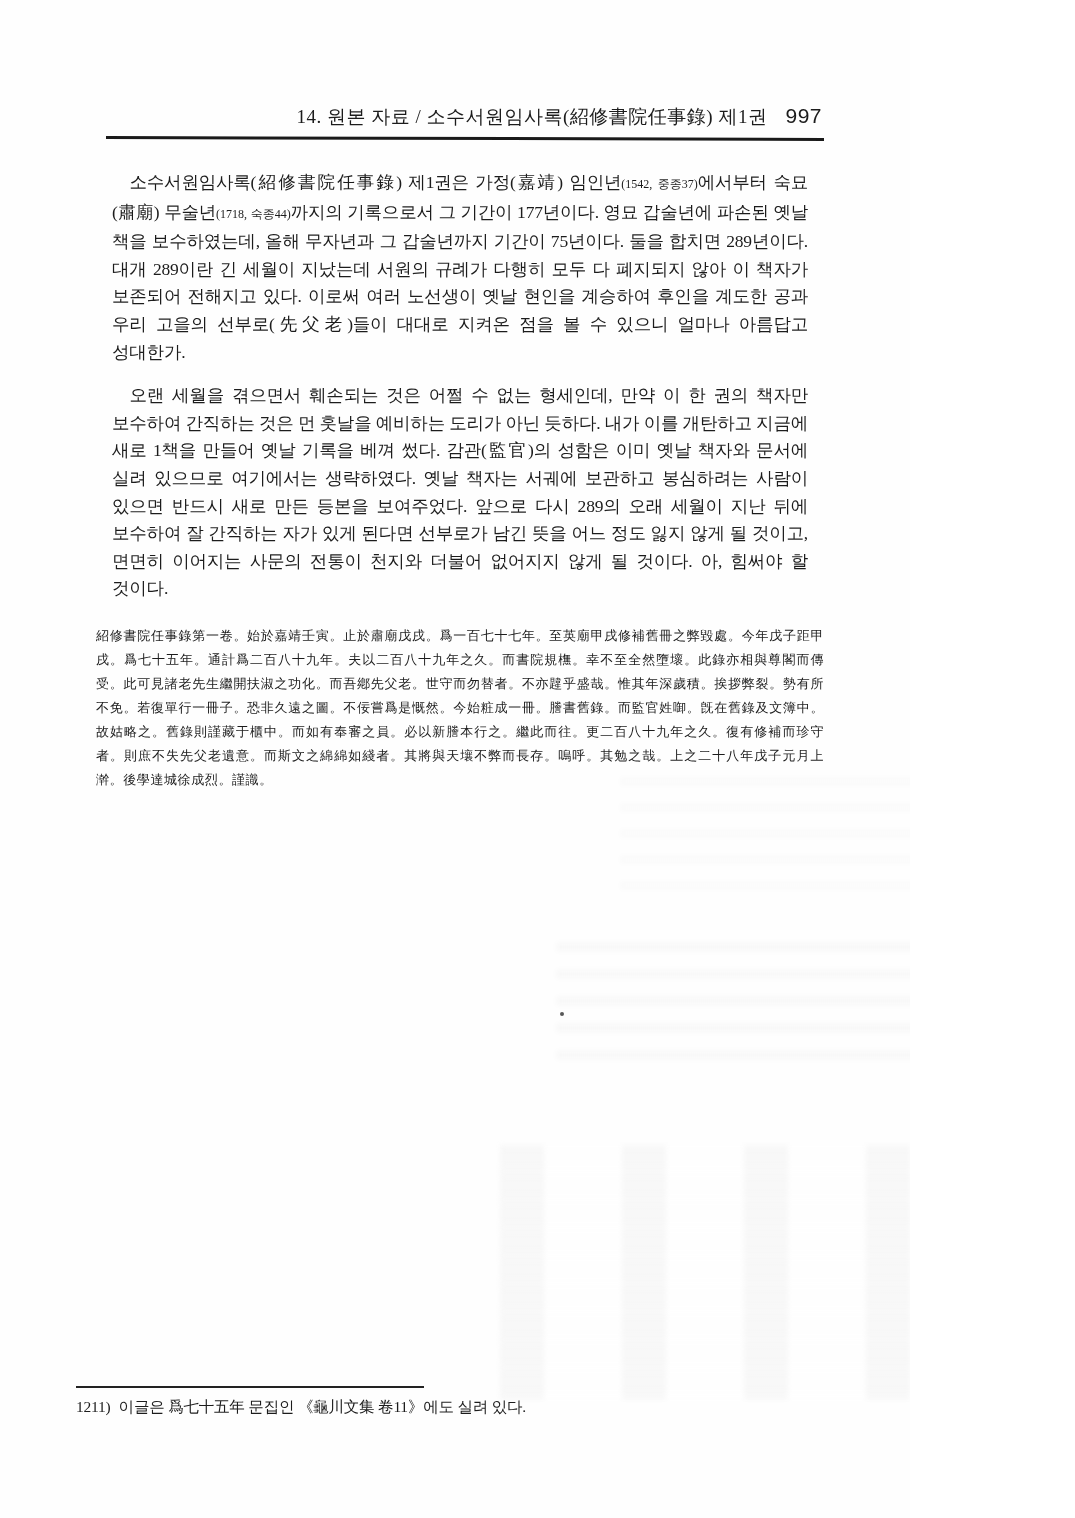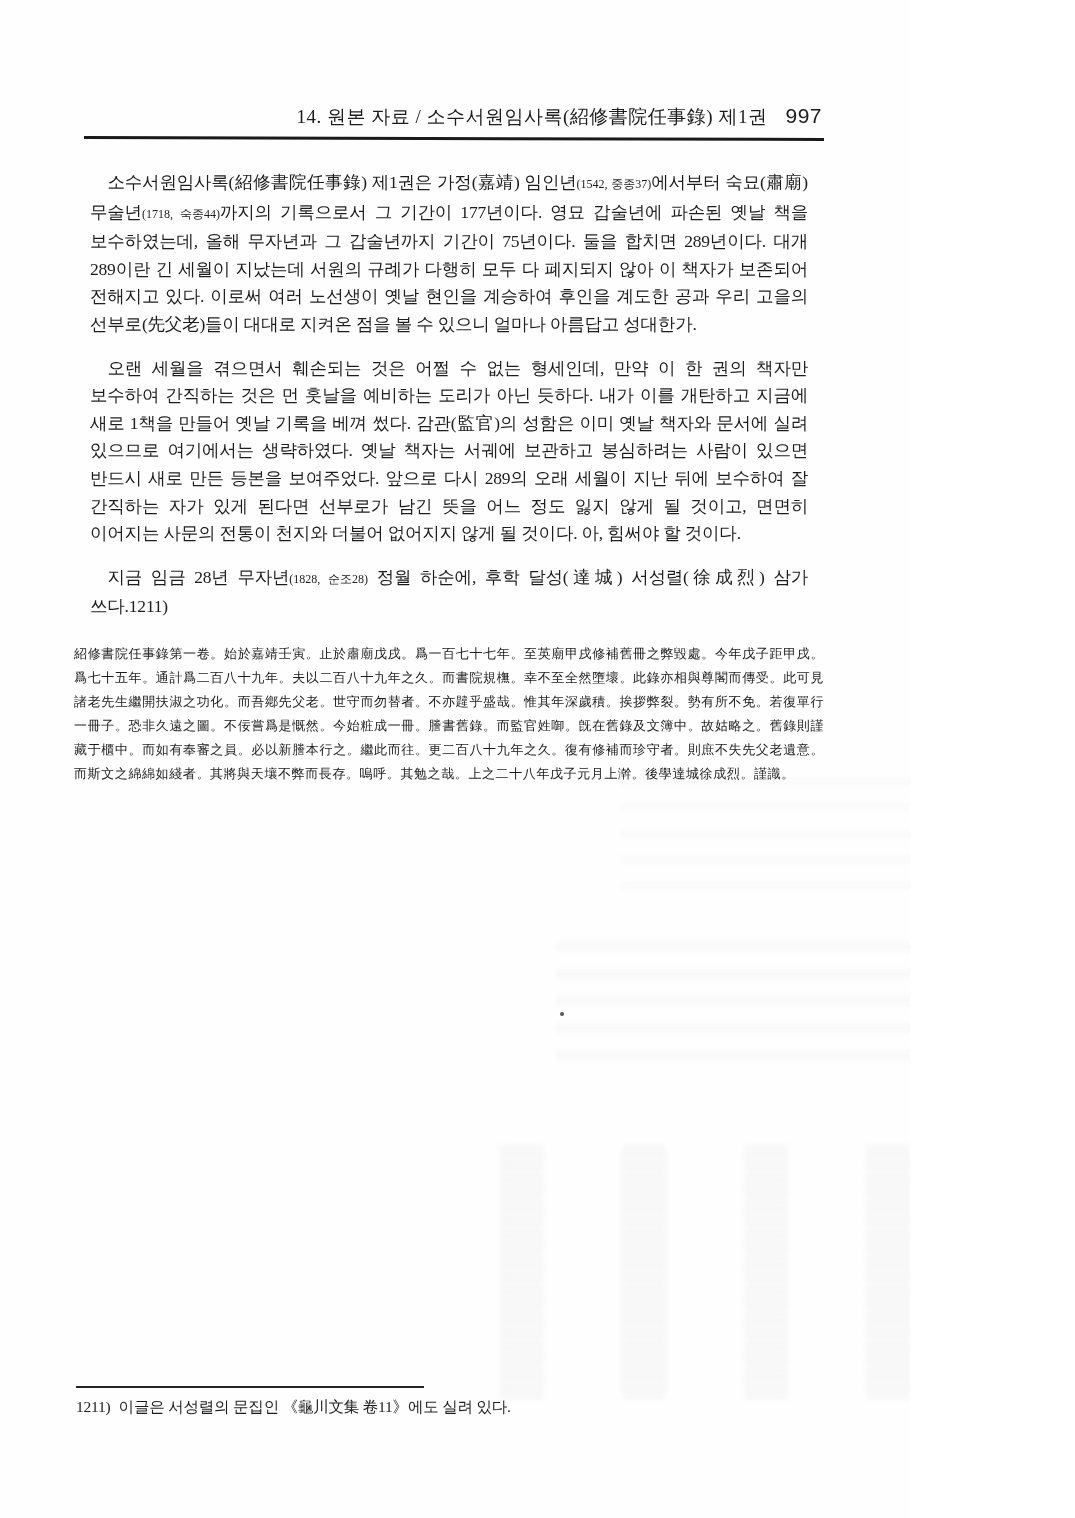--- a/index.html
+++ b/index.html
@@ -9,21 +9,21 @@
     font-family: "Liberation Serif", "DejaVu Serif", serif;
     color: #1c1c1c;
   }
   .page {
     position: relative;
     width: 910px;
     height: 1518px;
     background: #fefefe;
     overflow: hidden;
     box-sizing: border-box;
-    padding: 104px 86px 0 74px;
+    padding: 104px 86px 0 96px;
   }
   
   .header-row {
     display: flex;
     justify-content: flex-end;
     align-items: baseline;
     gap: 18px;
     padding-right: 2px;
   }
   .header-title {
@@ -138,33 +138,32 @@
       <span class="header-title">14. 원본 자료 / 소수서원임사록(紹修書院任事錄) 제1권</span>
       <span class="page-number">997</span>
     </div>
     <hr class="header-rule">
   </header>
 
   <main class="body-text">
     <div id="korean-paragraphs">
         <p class="kor"><span>소수서원임사록(紹修書院任事錄) 제1권은 가정(嘉靖) 임인년</span><span class="small">(1542, 중종37)</span><span>에서부터 숙묘(肅廟) 무술년</span><span class="small">(1718, 숙종44)</span><span>까지의 기록으로서 그 기간이 177년이다. 영묘 갑술년에 파손된 옛날 책을 보수하였는데, 올해 무자년과 그 갑술년까지 기간이 75년이다. 둘을 합치면 289년이다. 대개 289이란 긴 세월이 지났는데 서원의 규례가 다행히 모두 다 폐지되지 않아 이 책자가 보존되어 전해지고 있다. 이로써 여러 노선생이 옛날 현인을 계승하여 후인을 계도한 공과 우리 고을의 선부로(先父老)들이 대대로 지켜온 점을 볼 수 있으니 얼마나 아름답고 성대한가.</span></p>
         <p class="kor"><span>오랜 세월을 겪으면서 훼손되는 것은 어쩔 수 없는 형세인데, 만약 이 한 권의 책자만 보수하여 간직하는 것은 먼 훗날을 예비하는 도리가 아닌 듯하다. 내가 이를 개탄하고 지금에 새로 1책을 만들어 옛날 기록을 베껴 썼다. 감관(監官)의 성함은 이미 옛날 책자와 문서에 실려 있으므로 여기에서는 생략하였다. 옛날 책자는 서궤에 보관하고 봉심하려는 사람이 있으면 반드시 새로 만든 등본을 보여주었다. 앞으로 다시 289의 오래 세월이 지난 뒤에 보수하여 잘 간직하는 자가 있게 된다면 선부로가 남긴 뜻을 어느 정도 잃지 않게 될 것이고, 면면히 이어지는 사문의 전통이 천지와 더불어 없어지지 않게 될 것이다. 아, 힘써야 할 것이다.</span></p>
-        <p class="kor"><span>지금 임금 28년 무자년</span><span class="small">(1828, 순조28)</span><span> 정월 하순에, 후학 달성(達城) 서성렬(徐成烈) 삼가 쓰다.</span><span>1211)</span></p>
       </div>
 
     <p class="hanmun" lang="zh-Hant">紹修書院任事錄第一卷。始於嘉靖壬寅。止於肅廟戊戌。爲一百七十七年。至英廟甲戌修補舊冊之弊毀處。今年戊子距甲戌。爲七十五年。通計爲二百八十九年。夫以二百八十九年之久。而書院規橅。幸不至全然墮壞。此錄亦相與尊閣而傳受。此可見諸老先生繼開扶淑之功化。而吾鄕先父老。世守而勿替者。不亦韙乎盛哉。惟其年深歲積。挨拶弊裂。勢有所不免。若復單行一冊子。恐非久遠之圖。不佞嘗爲是慨然。今始粧成一冊。謄書舊錄。而監官姓啣。旣在舊錄及文簿中。故姑略之。舊錄則謹藏于櫃中。而如有奉審之員。必以新謄本行之。繼此而往。更二百八十九年之久。復有修補而珍守者。則庶不失先父老遺意。而斯文之綿綿如綫者。其將與天壤不弊而長存。嗚呼。其勉之哉。上之二十八年戊子元月上澣。後學達城徐成烈。謹識。</p>
   </main>
 
   <div class="ghost ghost-smudge-upper"></div>
   <div class="ghost ghost-lines-right"></div>
   <div class="ghost ghost-table"></div>
 
   <div class="artifact-dot dot-top-right"></div>
   <div class="artifact-dot dot-mid"></div>
 
   <footer class="footnote">
     <hr class="footnote-rule">
     <p>
-      <span class="fn-num">1211)</span><span>이글은 서성렬의 문집인 《龜川文集 卷11》에도 실려 있다.</span>
+      <span class="fn-num">1211)</span><span>이글은 爲七十五年 문집인 《龜川文集 卷11》에도 실려 있다.</span>
     </p>
   </footer>
 
 </div>
 
 </body></html>

